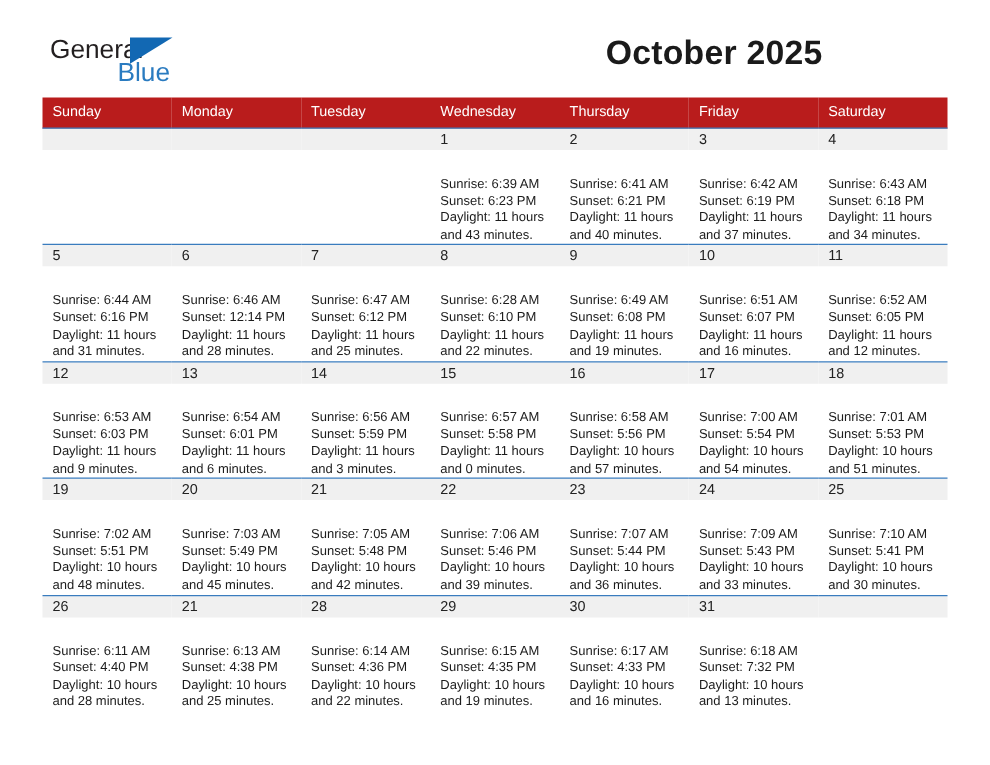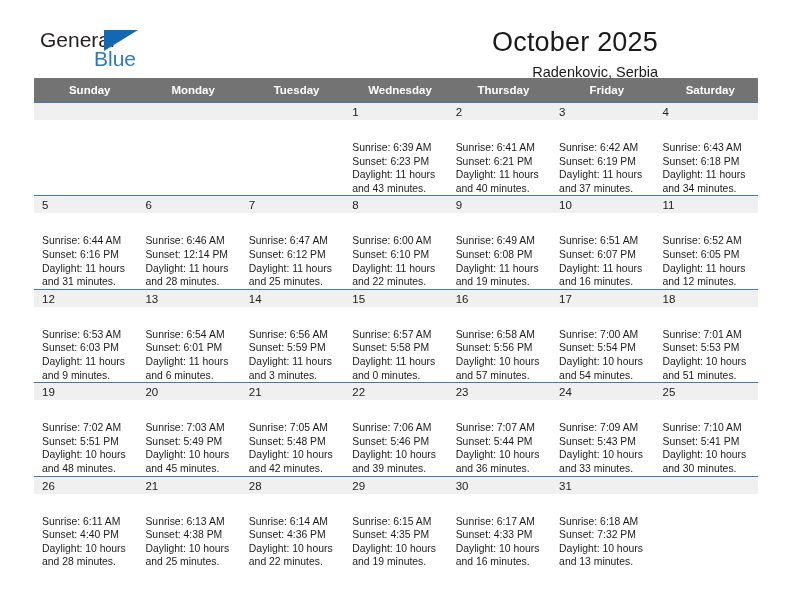--- a/index.html
+++ b/index.html
@@ -57,46 +57,46 @@
     border-bottom: 21px solid transparent;
   }
 
   .title-block {
     text-align: right;
     padding-top: 0px;
   }
   .cal-title {
     font-size: 27px;
     color: #1a1a1a;
-    font-weight: normal;
+    font-weight: bold;
     line-height: 32px;
     letter-spacing: 0.2px;
   }
   .cal-sub {
     font-size: 14.5px;
     color: #1a1a1a;
     line-height: 20px;
     margin-top: 4px;
   }
 
   
   .cal-wrap {
     padding: 0 34px;
   }
   table.cal {
     width: 724px;
     border-collapse: collapse;
     table-layout: fixed;
   }
   table.cal th {
-    background: #737373;
+    background: #b91c1c;
     color: #ffffff;
     font-size: 11.5px;
-    font-weight: bold;
-    text-align: center;
+    font-weight: normal;
+    text-align: left;
     padding: 6px 0 6px 8px;
     height: 22px;
     line-height: 12px;
   }
   .daycell {
     vertical-align: top;
     padding: 0;
     border-top: 1.5px solid #3a7cbe;
     height: 88px;
     width: 103.4px;
@@ -128,21 +128,20 @@
   <div class="header">
 
     <div class="brand">
       <span class="brand-general">General</span>
       <span class="brand-mark"></span>
       <span class="brand-blue">Blue</span>
     </div>
 
     <div class="title-block">
       <div class="cal-title">October 2025</div>
-      <div class="cal-sub">Radenkovic, Serbia</div>
     </div>
 
   </div>
 
   <div class="cal-wrap">
     <table class="cal">
       <thead>
         <tr>
           <th>Sunday</th>
           <th>Monday</th>
@@ -225,21 +224,21 @@
               <div class="info">
                 <div>Sunrise: 6:47 AM</div>
                 <div>Sunset: 6:12 PM</div>
                 <div>Daylight: 11 hours</div>
                 <div>and 25 minutes.</div>
               </div>
             </td>
             <td class="daycell">
               <div class="numband">8</div>
               <div class="info">
-                <div>Sunrise: 6:00 AM</div>
+                <div>Sunrise: 6:28 AM</div>
                 <div>Sunset: 6:10 PM</div>
                 <div>Daylight: 11 hours</div>
                 <div>and 22 minutes.</div>
               </div>
             </td>
             <td class="daycell">
               <div class="numband">9</div>
               <div class="info">
                 <div>Sunrise: 6:49 AM</div>
                 <div>Sunset: 6:08 PM</div>

